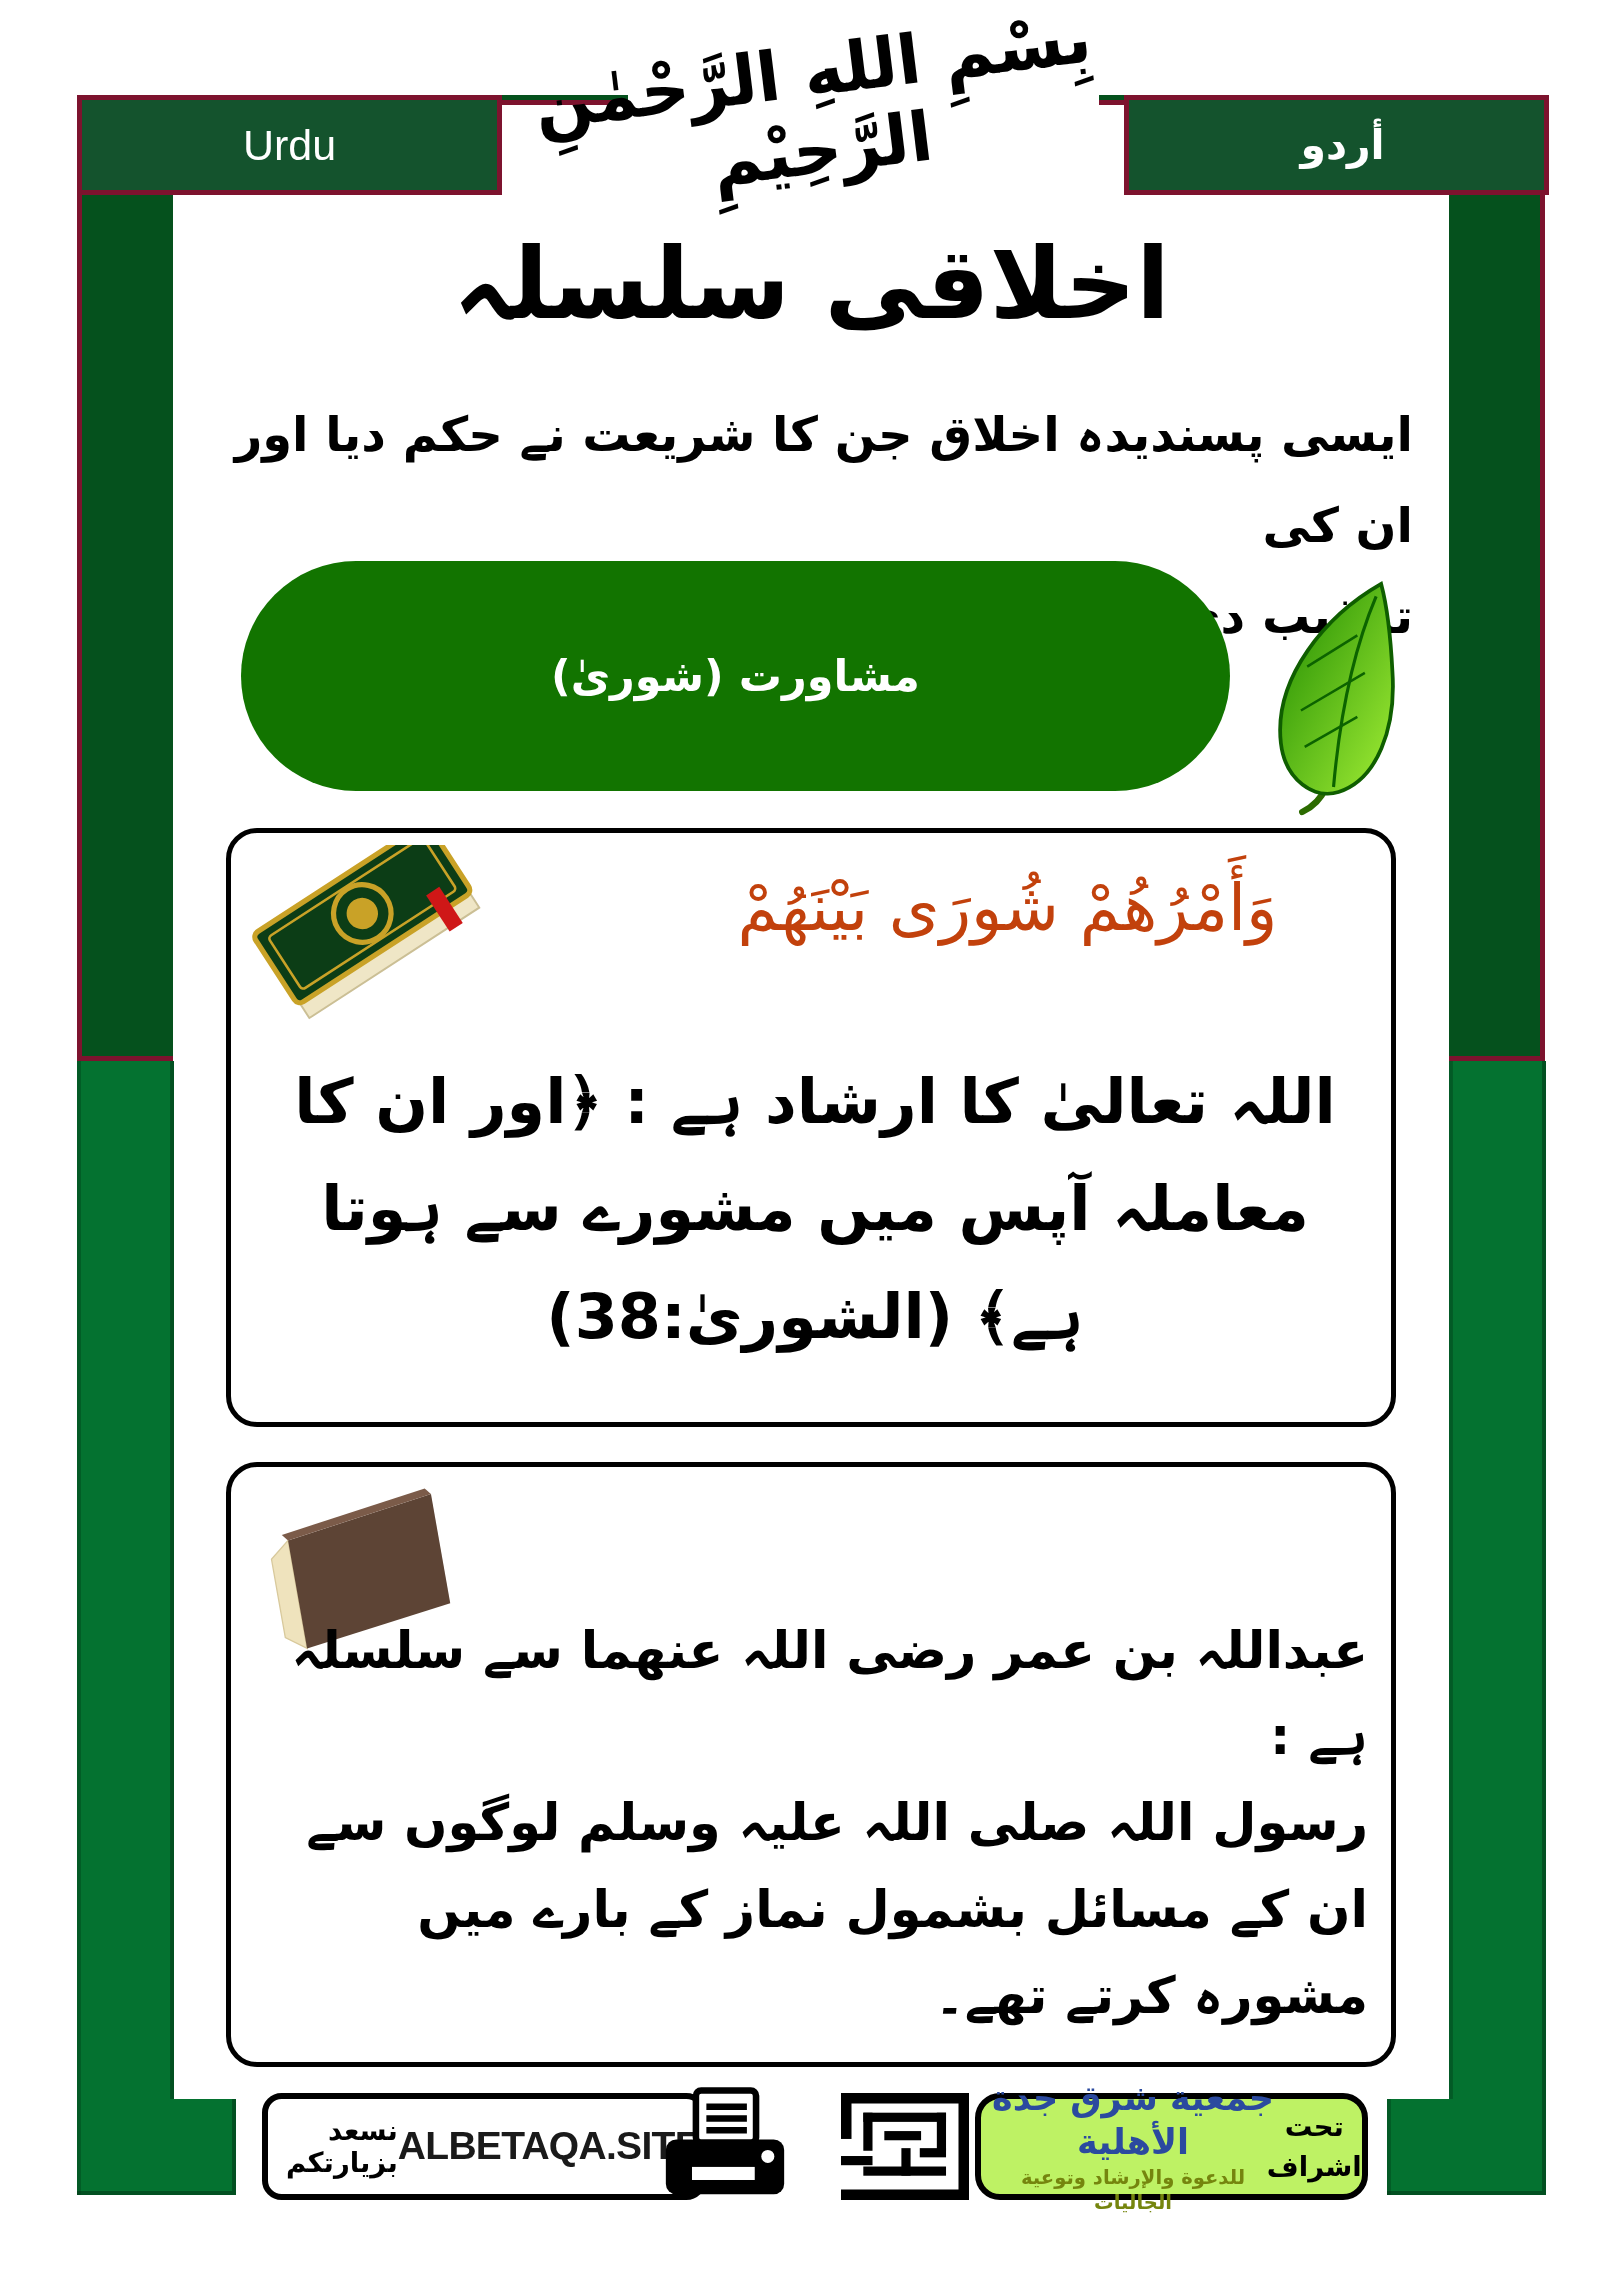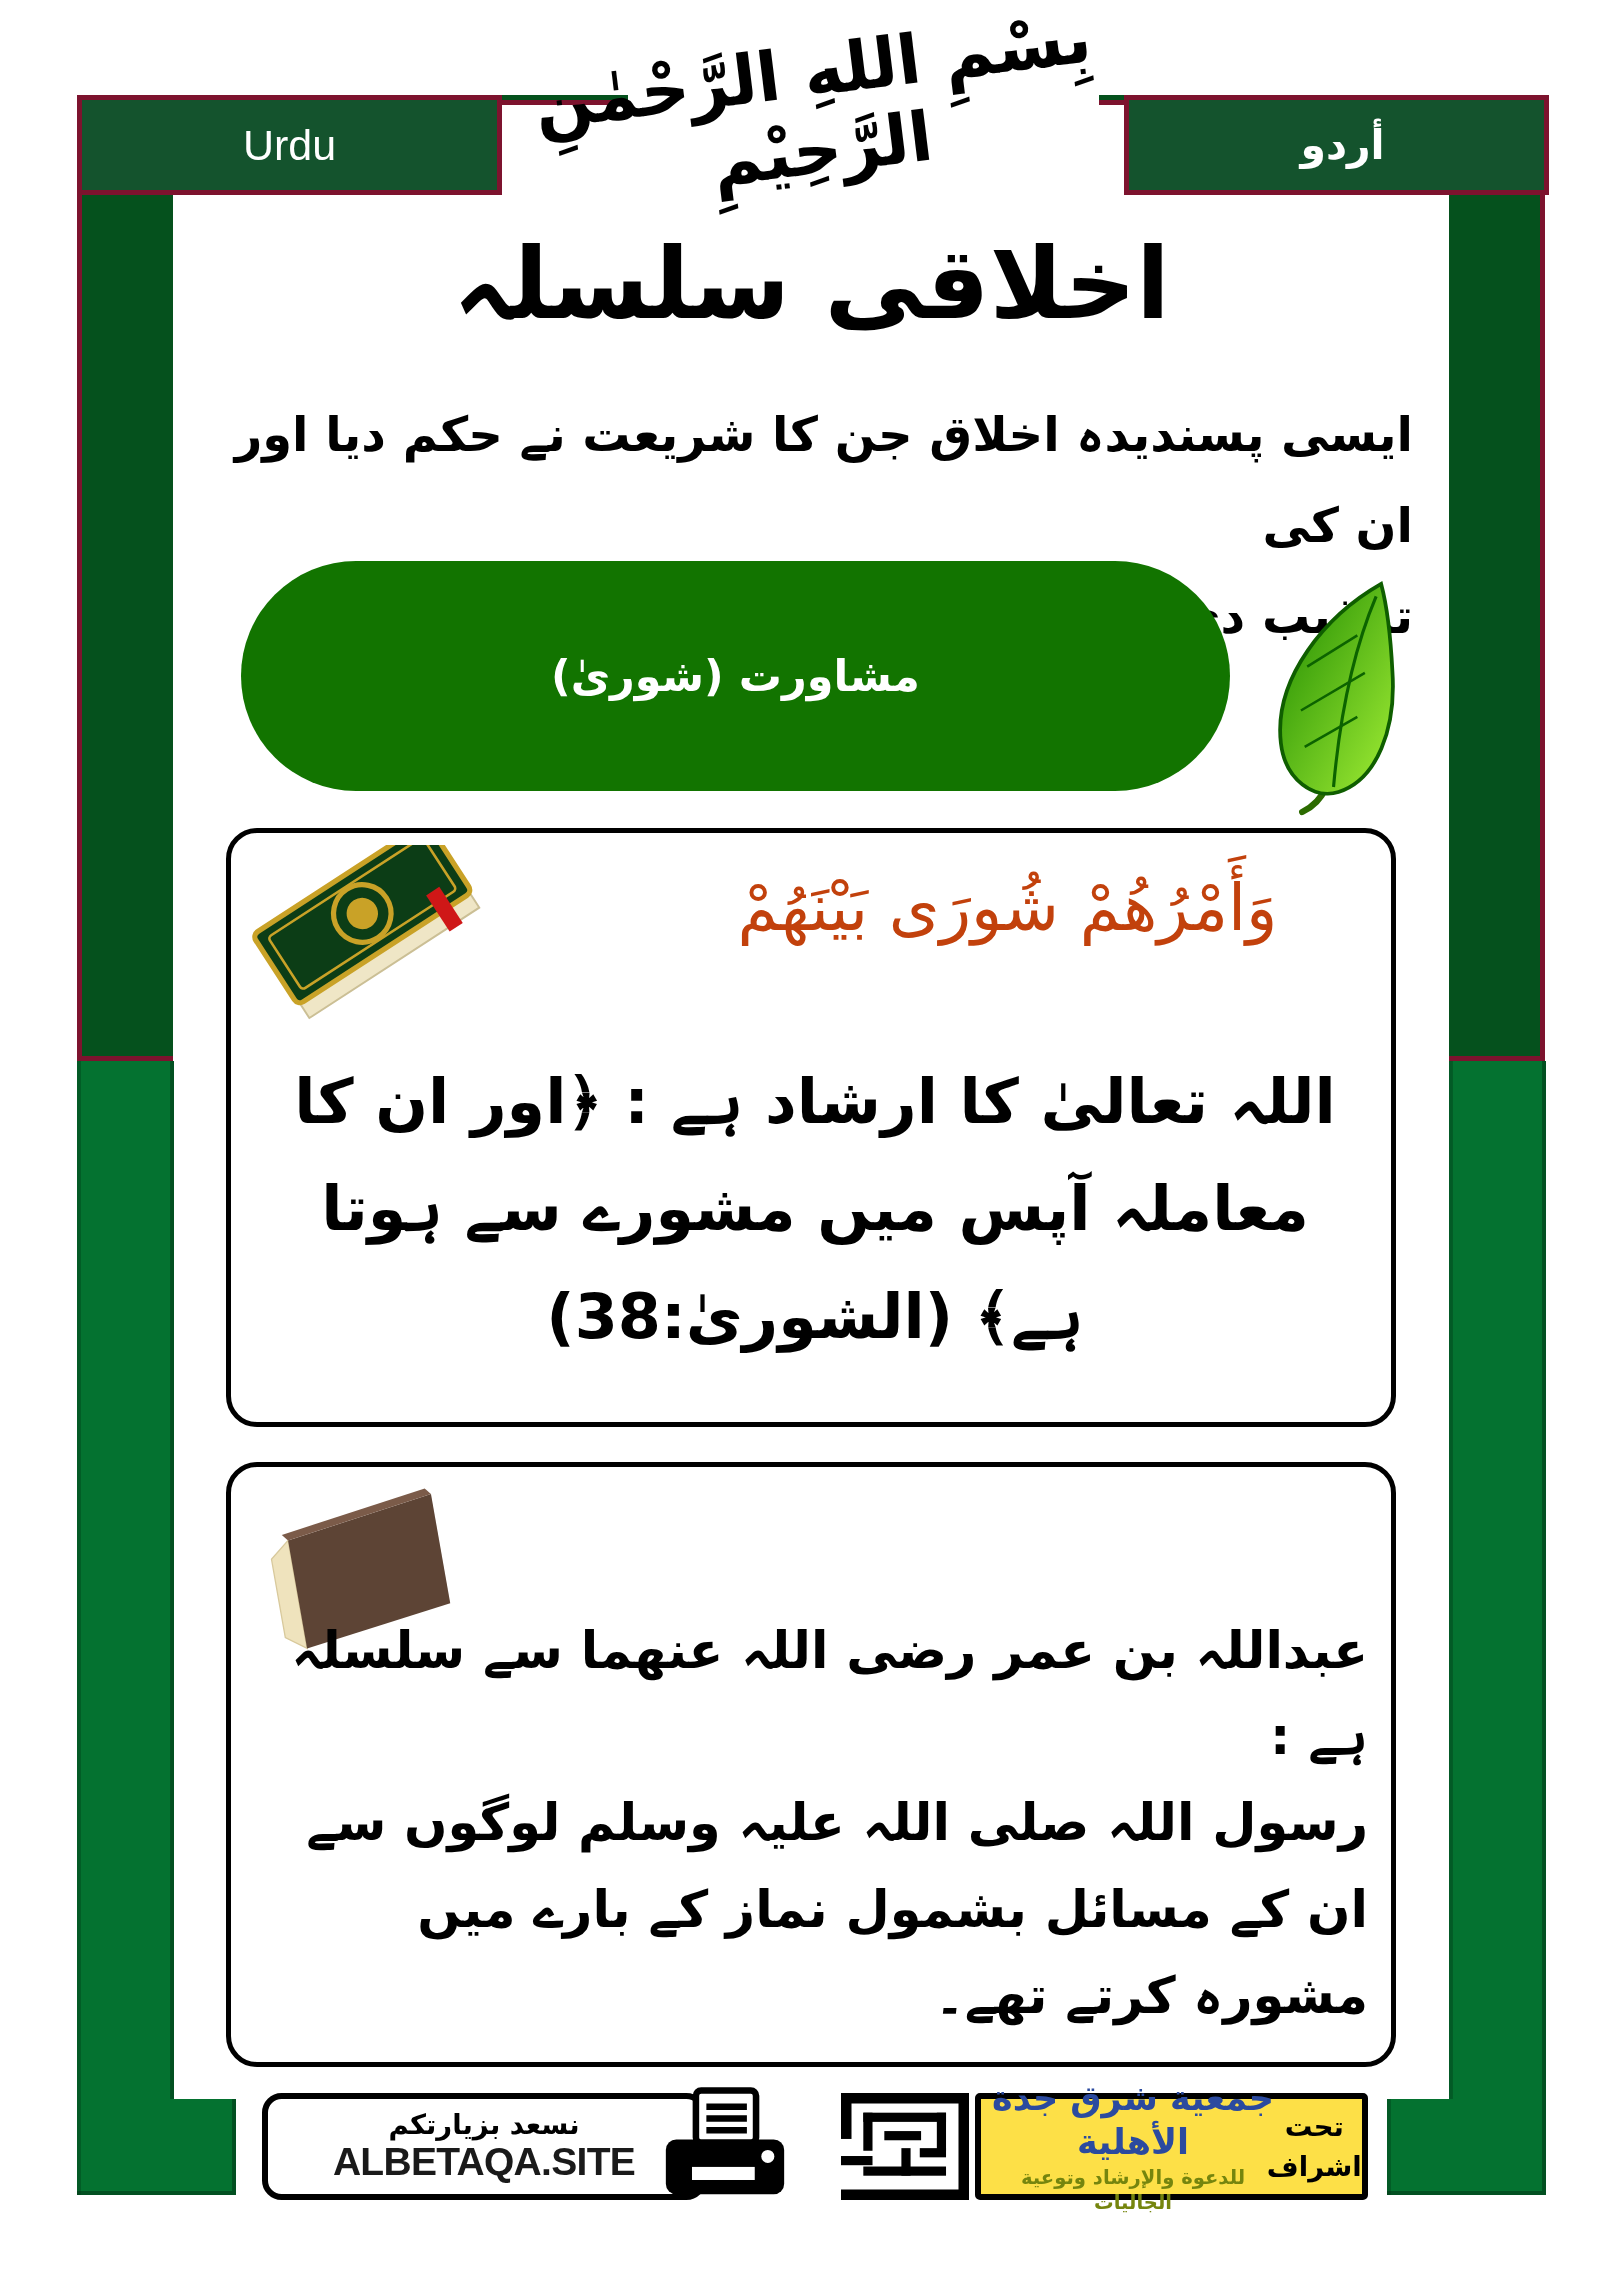--- a/index.html
+++ b/index.html
@@ -52,28 +52,28 @@
     font-size:65px;font-weight:normal;color:#c2410c;}
   .quran-lines{left:262px;top:1048px;width:1106px;direction:rtl;text-align:center;
     font-size:62px;font-weight:bold;color:#000;line-height:1.73;}
 
   .book-icon{left:252px;top:1484px;width:216px;height:171px;}
   .hadith-lines{left:262px;top:1608px;width:1106px;direction:rtl;text-align:right;
     font-size:51px;font-weight:bold;color:#000;line-height:1.69;}
 
   
   .albetaqa-box{left:262px;top:2093px;width:444px;height:107px;border:6.5px solid #000;border-radius:19.6px;
-    display:flex;flex-direction:column;align-items:center;justify-content:center;background:#fff;}
+    display:flex;flex-direction:row;align-items:center;justify-content:center;background:#fff;}
   .visit-text{font-size:27.5px;font-weight:bold;direction:rtl;color:#000;line-height:1.15;}
   .site-name{font-family:"Liberation Sans",sans-serif;font-size:39px;font-weight:bold;color:#1a1a1a;
     letter-spacing:-0.7px;line-height:1.1;}
   .printer{left:658px;top:2087px;width:134px;height:118px;}
   .kufic{left:841px;top:2093px;width:128px;height:107px;}
-  .supervision-box{left:975px;top:2093px;width:393px;height:107px;border:6.5px solid #000;border-radius:5px;
-    display:flex;direction:rtl;align-items:center;background:#fde047;padding:0 9.2px;justify-content:space-between;}
+  .supervision-box{left:975px;top:2093px;width:393px;height:107px;border:6.5px solid #000;border-radius:25px;
+    display:flex;direction:rtl;align-items:center;background:#bef264;padding:0 9.2px;justify-content:space-between;}
   .under-col{width:77px;display:flex;flex-direction:column;align-items:center;justify-content:center;
     font-size:27.5px;font-weight:bold;color:#000;line-height:1.45;}
   .org-col{flex:1;display:flex;flex-direction:column;align-items:center;justify-content:center;text-align:center;}
   .org-name{color:#2B4A9F;font-size:35px;font-weight:bold;line-height:1.25;}
   .org-tagline{color:#75850E;font-size:19.6px;font-weight:bold;line-height:1.3;}
 </style>
 </head>
 <body>
 
 <div class="abs strip-green strip-l"></div>

